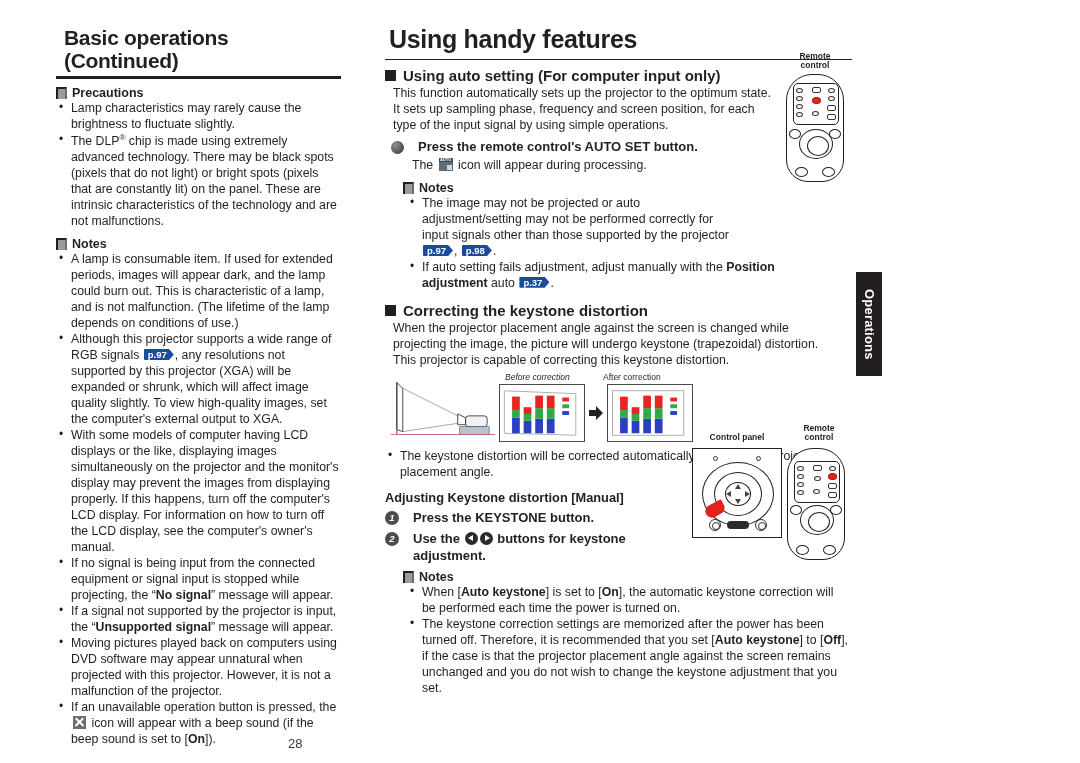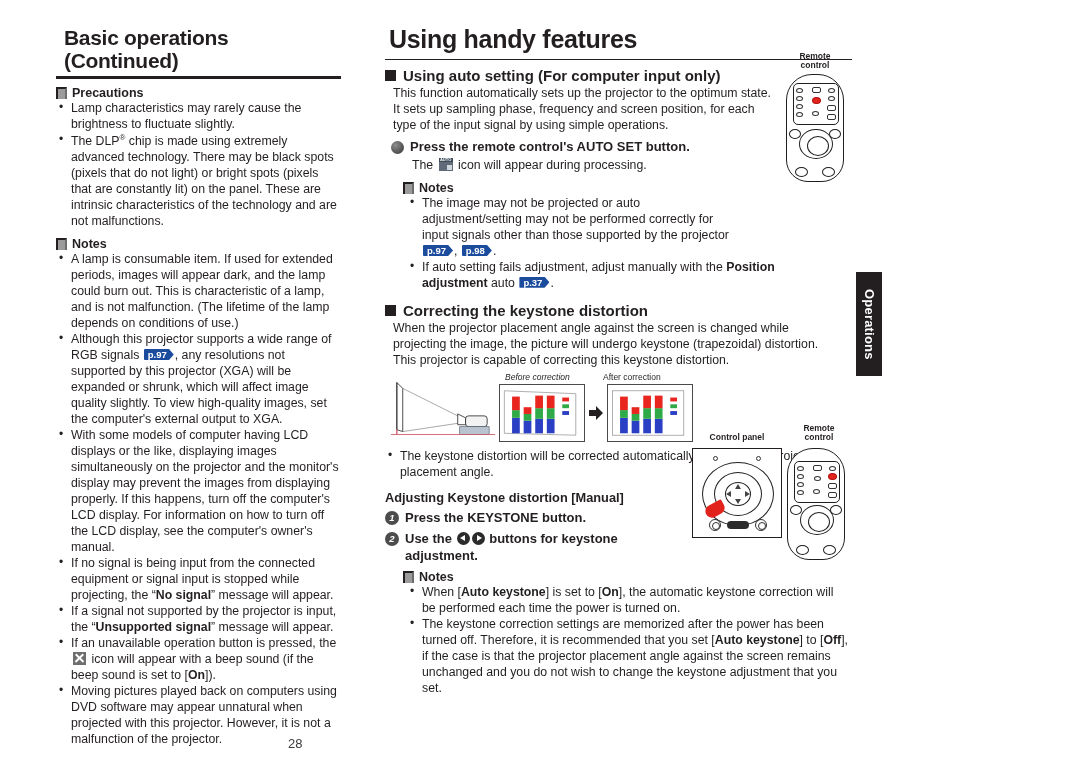--- a/index.html
+++ b/index.html
@@ -86,21 +86,21 @@
   
   .autoicon {
     display: inline-block; width: 14px; height: 13px; background: #5f6b78;
     vertical-align: -2px; margin: 0 2px; position: relative; overflow: hidden;
   }
   .autoicon .a-t { position:absolute; top:0; left:0; right:0; height:4px; background:#3d4a58;
                    color:#fff; font-size:4px; line-height:4px; text-align:center; font-weight:bold;}
   .autoicon .a-b { position:absolute; bottom:1px; right:1px; width:5px; height:5px; background:#cfd6dd;}
 
   
-  .step { font-size: 13px; font-weight: bold; display: flex; align-items: flex-start; gap: 6px;
+  .step { font-size: 13px; font-weight: bold; display: flex; align-items: flex-start; gap: 14px;
           margin: 5px 0 0 0; line-height: 1.25; }
   .circnum {
     flex: none; width: 14px; height: 14px; border-radius: 50%; background: #4c4c4c;
     color: #fff; font-size: 9.5px; line-height: 14px; text-align: center; font-weight: bold;
     font-style: italic; margin-top: 1px;
   }
   .dot-bullet {
     flex: none; width: 13px; height: 13px; border-radius: 50%;
     background: radial-gradient(circle at 35% 32%, #8f8f8f 0%, #5a5a5a 55%, #3a3a3a 100%);
     margin-top: 2px;
@@ -215,23 +215,23 @@
       <li>A lamp is consumable item. If used for extended periods, images will appear dark, and the lamp could burn out. This is characteristic of a lamp, and is not malfunction. (The lifetime of the lamp depends on conditions of use.)</li>
 
       <li>Although this projector supports a wide range of RGB signals <span class="pref">p.97</span>, any resolutions not supported by this projector (XGA) will be expanded or shrunk, which will affect image quality slightly. To view high-quality images, set the computer's external output to XGA.</li>
 
       <li>With some models of computer having LCD displays or the like, displaying images simultaneously on the projector and the monitor's display may prevent the images from displaying properly. If this happens, turn off the computer's LCD display. For information on how to turn off the LCD display, see the computer's owner's manual.</li>
 
       <li>If no signal is being input from the connected equipment or signal input is stopped while projecting, the “<b>No signal</b>” message will appear.</li>
 
       <li>If a signal not supported by the projector is input, the “<b>Unsupported signal</b>” message will appear.</li>
 
+      <li>Moving pictures played back on computers using DVD software may appear unnatural when projected with this projector. However, it is not a malfunction of the projector.</li>
+
       <li>If an unavailable operation button is pressed, the <span class="xicon"></span> icon will appear with a beep sound (if the beep sound is set to [<b>On</b>]).</li>
-
-      <li>Moving pictures played back on computers using DVD software may appear unnatural when projected with this projector. However, it is not a malfunction of the projector.</li>
     </ul>
 
     <div class="pagenum pn-left">28</div>
   </div>
 
   <div class="page page-right">
 
     <h1 class="chapter chapter-right">Using handy features</h1>
     <div class="rule-thin"></div>
 

